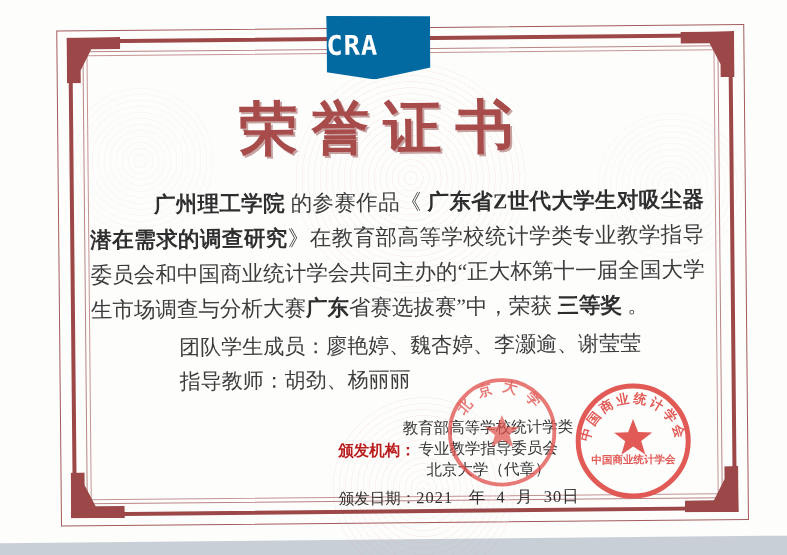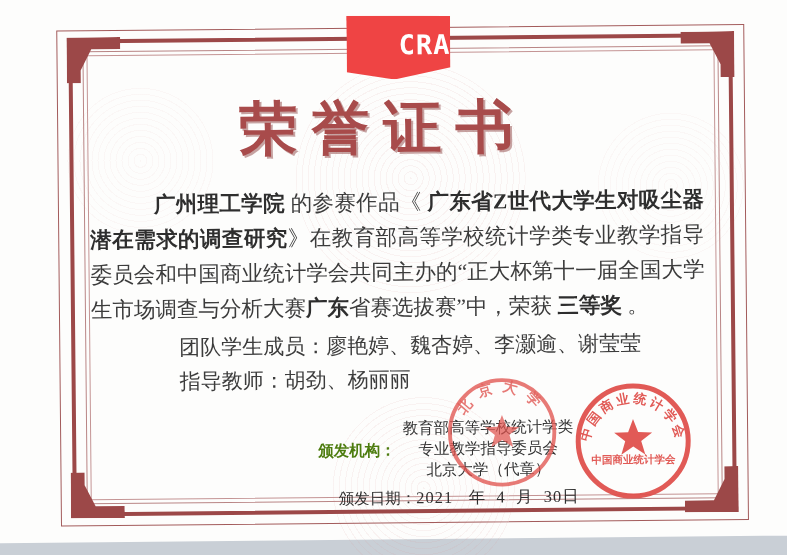--- a/index.html
+++ b/index.html
@@ -27,44 +27,44 @@
   .line-in2{ position:absolute; left:92px; top:59px; right:76px; bottom:42px;
              border:1px solid #c49494; }
   .corner{ position:absolute; width:54px; height:46px; background:#9c4848;
            clip-path:polygon(0 0,100% 0,100% 26%,46% 26%,26% 72%,26% 100%,0 100%); }
   .c-tl{ left:72px;  top:41px; }
   .c-tr{ right:56px; top:41px; transform:scaleX(-1); }
   .c-bl{ left:72px;  bottom:24px; transform:scaleY(-1); }
   .c-br{ right:56px; bottom:24px; transform:scale(-1,-1); }
 
   
-  .ribbon{ position:absolute; left:352px; top:22px; width:104px; height:64px;
-           background:#ef4444; clip-path:polygon(0 0,100% 2%,100% 82%,46% 100%,0 88%);
-           display:flex; align-items:center; justify-content:flex-end; }
+  .ribbon{ position:absolute; left:332px; top:22px; width:104px; height:64px;
+           background:#0369a1; clip-path:polygon(0 0,100% 2%,100% 82%,46% 100%,0 88%);
+           display:flex; align-items:center; justify-content:flex-start; }
   .ribbon span{ font-family:"DejaVu Sans Mono", monospace; font-weight:bold;
            color:#fff; font-size:27px; letter-spacing:1px; padding-bottom:6px; }
 
   
   .title{ position:absolute; left:0; right:20px; top:96px; text-align:center;
           font-family:"Liberation Sans", sans-serif; font-weight:bold;
           font-size:58px; letter-spacing:14px; color:#a84b4b;
           text-shadow:2px 2px 0 rgba(130,50,50,.45), -1px -1px 0 rgba(255,255,255,.7); }
 
   
   .body-text{ position:absolute; left:94px; right:88px; top:192px;
               font-size:21.5px; line-height:35px; color:#3c3c3c; text-align:justify;
               text-indent:64px; }
   .bold-cal{ font-weight:bold; color:#2e2e2e; }
   .member-line{ position:absolute; left:94px; right:88px; font-size:21px; color:#3c3c3c; }
   .m1{ top:338px; padding-left:88px; }
   .m2{ top:372px; padding-left:88px; }
 
   
-  .issuer-label{ position:absolute; left:320px; top:447px; font-size:15.5px;
-                 font-weight:bold; color:#4d7c0f; }
+  .issuer-label{ position:absolute; left:340px; top:447px; font-size:15.5px;
+                 font-weight:bold; color:#b91c1c; }
   .issuer-lines{ position:absolute; left:400px; top:424px; width:180px;
                  text-align:center; font-size:15.5px; line-height:21px; color:#333; }
   .date-row{ position:absolute; left:340px; top:494px; font-size:15.5px; color:#2f2f2f; }
   .date-row .lbl{ font-weight:normal; }
   .date-row .val{ white-space:pre; font-size:16.5px; letter-spacing:1px; }
 
   
   .seal{ position:absolute; pointer-events:none; }
   .seal-left{ left:446px; top:382px; width:116px; height:116px; opacity:.9; }
   .seal-right{ left:575px; top:390px; width:120px; height:120px; opacity:.95; }

